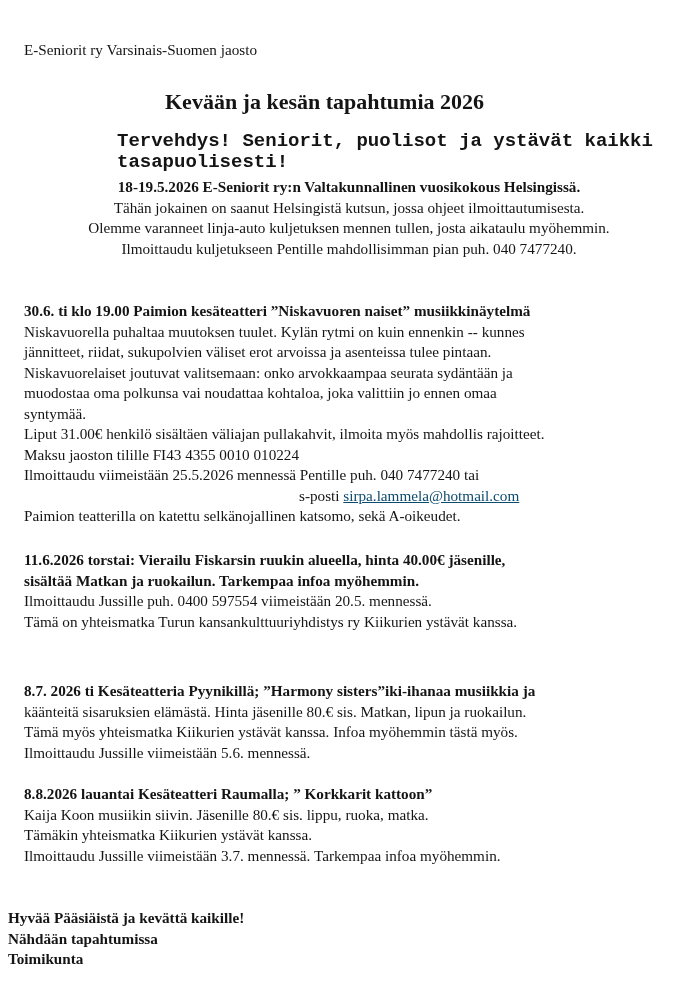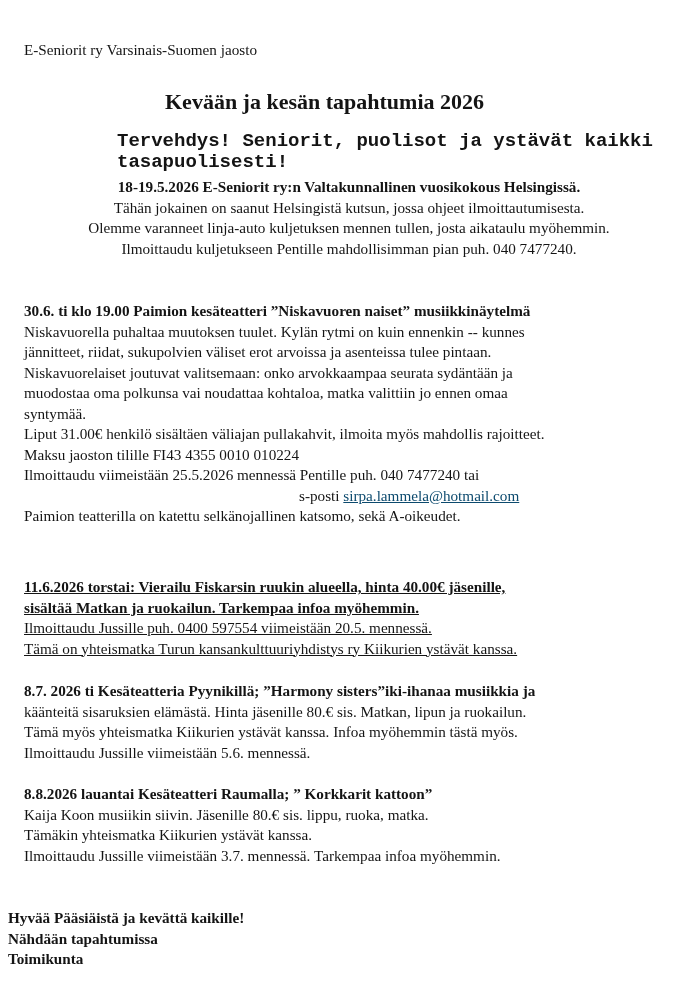--- a/index.html
+++ b/index.html
@@ -12,21 +12,21 @@
   }
   .page { position: absolute; left: 0; top: 0; width: 679px; height: 993px; }
   .org { position: absolute; left: 24px; top: 40px; font-size: 15.2px; }
   .title { position: absolute; left: 165px; top: 92px; font-weight: bold; font-size: 22px; }
   .greeting { position: absolute; left: 117px; top: 131px; font-weight: bold; font-size: 19px; font-family: Liberation Mono, monospace; }
   .section { position: absolute; left: 24px; width: 650px; }
   .section .line { white-space: nowrap; display: block; }
   .section .bold { font-weight: bold; }
   .s1 { top: 177px; text-align: center; }
   .s2 { top: 301px; }
-  .s3 { top: 577px; text-decoration: underline; }
+  .s3 { top: 550px; }
   .s4 { top: 681px; }
   .s5 { top: 784px; }
   .closing { position: absolute; left: 8px; top: 908px; font-weight: bold; }
   .closing .line { display: block; white-space: nowrap; }
   .indent-email { padding-left: 275px; }
   a.email { color: #0c4a6e; text-decoration: underline; }
 </style>
 </head>
 <body>
 
@@ -41,21 +41,21 @@
     <span class="line">Tähän jokainen on saanut Helsingistä kutsun, jossa ohjeet ilmoittautumisesta.</span>
     <span class="line">Olemme varanneet linja-auto kuljetuksen mennen tullen, josta aikataulu myöhemmin.</span>
     <span class="line">Ilmoittaudu kuljetukseen Pentille mahdollisimman pian puh. 040 7477240.</span>
   </div>
 
   <div class="section s2">
     <span class="line bold">30.6. ti klo 19.00 Paimion kesäteatteri ”Niskavuoren naiset” musiikkinäytelmä</span>
     <span class="line">Niskavuorella puhaltaa muutoksen tuulet. Kylän rytmi on kuin ennenkin --  kunnes</span>
     <span class="line">jännitteet, riidat, sukupolvien väliset erot arvoissa ja asenteissa tulee pintaan.</span>
     <span class="line">Niskavuorelaiset joutuvat valitsemaan: onko arvokkaampaa seurata sydäntään ja</span>
-    <span class="line">muodostaa oma polkunsa vai noudattaa kohtaloa, matka valittiin jo ennen omaa</span>
+    <span class="line">muodostaa oma polkunsa vai noudattaa kohtaloa, joka valittiin jo ennen omaa</span>
     <span class="line">syntymää.</span>
     <span class="line">Liput 31.00€ henkilö sisältäen väliajan pullakahvit, ilmoita myös mahdollis rajoitteet.</span>
     <span class="line">Maksu jaoston tilille FI43 4355 0010 010224</span>
     <span class="line">Ilmoittaudu viimeistään 25.5.2026 mennessä Pentille puh. 040 7477240 tai</span>
     <span class="line indent-email"><span>s-posti </span><a class="email" title="sirpa.lammela@hotmail.com">sirpa.lammela@hotmail.com</a></span>
     <span class="line">Paimion teatterilla on katettu selkänojallinen katsomo, sekä  A-oikeudet.</span>
   </div>
 
   <div class="section s3">
     <span class="line bold">11.6.2026 torstai: Vierailu Fiskarsin ruukin alueella, hinta 40.00€ jäsenille,</span>

